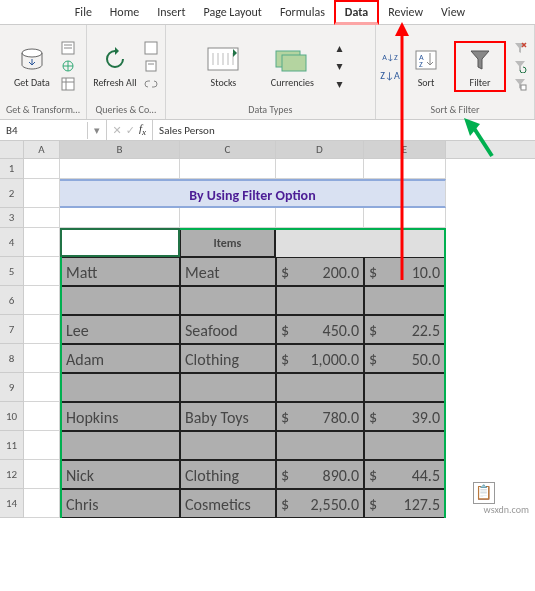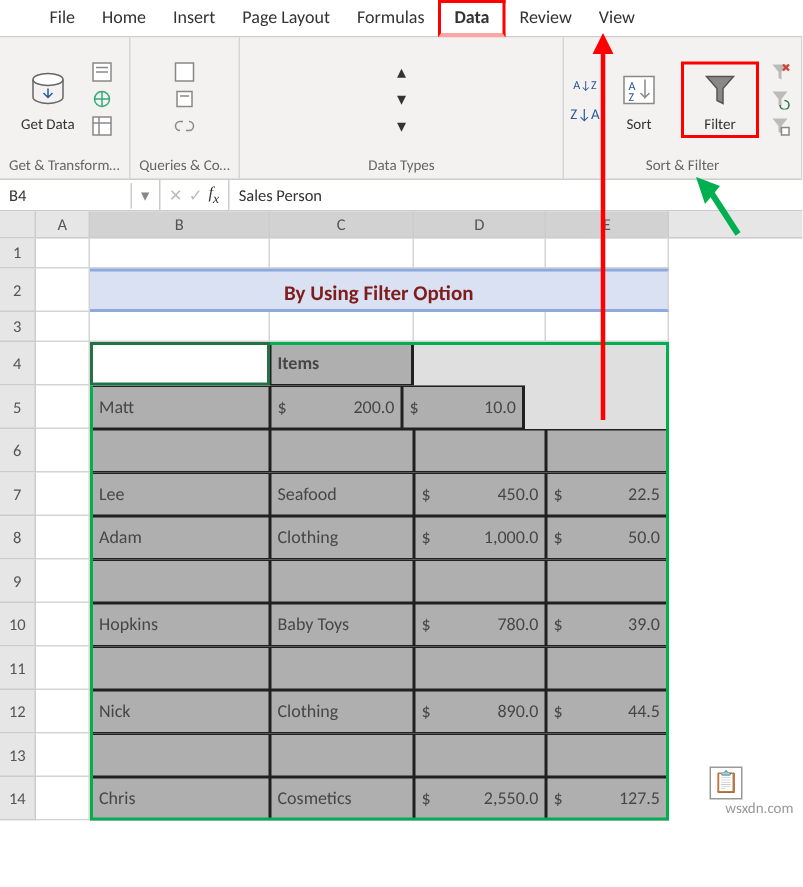--- a/index.html
+++ b/index.html
@@ -11,21 +11,22 @@
   color: #333;
   width: 535px;
   position: relative;
 }
 
 .menubar {
   display: flex;
   align-items: center;
   border-bottom: 1px solid #ccc;
   height: 25px;
-  padding-left: 24px;
+  padding-left: 5px;
+  justify-content: center;
 }
 .menu-item {
   padding: 3px 9px;
   cursor: pointer;
 }
 .menu-item.active {
   border-bottom: 3px solid #fca5a5;
   font-weight: 600;
 }
 .red-box-tab {
@@ -178,37 +179,37 @@
   position: absolute;
   border: 2px solid #217346;
   background: #fff;
   pointer-events: none;
 }
 
 .title-row {
   background: #d9e1f2;
   font-weight: 700;
   font-size: 14px;
-  color: #7f1d1d;
+  color: #4c1d95;
   text-align: center;
   border-top: 2px solid #8ea9db;
   border-bottom: 2px solid #8ea9db;
 }
 
 .thdr {
   background: #bfbfbf;
   font-weight: 700;
-  text-align: left;
+  text-align: center;
   border: 1px solid #000;
   border-right: 2px solid #000;
 }
 .tcell {
   background: #bfbfbf;
   border: 1px solid #000;
-  font-size: 12px;
+  font-size: 16px;
 }
 .tcell-first { border-left: 2px solid #000; }
 .tcell-last  { border-right: 2px solid #000; }
 .num { text-align: right; display: flex; justify-content: space-between; }
 
 .arrow-red {
   position: absolute;
   pointer-events: none;
 }
 .arrow-green {
@@ -283,20 +284,28 @@
               <line x1="5" y1="1" x2="5" y2="13" stroke="#888"></line>
             </svg>
           </div>
       </div>
     </div>
     <div class="rgroup-label">Get &amp; Transform…</div>
   </div>
 
   <div class="rgroup">
     <div class="rgroup-body">
+      <div class="bigbtn">
+        <svg width="26" height="30">
+            <path d="M13 6a8 8 0 1 0 8 8" fill="none" stroke="#217346" stroke-width="2"></path>
+            <path d="M13 2v8l4-4z" fill="#217346"></path>
+          </svg>
+        <div class="bigbtn-label">Refresh
+All</div>
+      </div>
       <div class="minibtn-col">
         <div class="minibtn">
             <svg width="14" height="14">
               <rect x="1" y="1" width="12" height="12" fill="#fff" stroke="#888"></rect>
             </svg>
           </div>
         <div class="minibtn">
             <svg width="14" height="14">
               <rect x="2" y="2" width="10" height="10" fill="#fff" stroke="#888"></rect>
               <line x1="4" y1="5" x2="10" y2="5" stroke="#888"></line>
@@ -307,20 +316,35 @@
               <path d="M4 10a3 3 0 0 1 0-6h2M10 4a3 3 0 0 1 0 6H8" fill="none" stroke="#888"></path>
             </svg>
           </div>
       </div>
     </div>
     <div class="rgroup-label">Queries &amp; Co…</div>
   </div>
 
   <div class="rgroup" style="flex:1">
     <div class="rgroup-body">
+      <div class="bigbtn" style="width:60px">
+        <svg width="40" height="30">
+            <rect x="5" y="3" width="30" height="22" fill="#fff" stroke="#888"></rect>
+            <path d="M10 8v12M15 8v12M20 8v12M25 8v12M30 8v12" stroke="#bbb"></path>
+            <path d="M30 4v8l4-4z" fill="#217346"></path>
+          </svg>
+        <div class="bigbtn-label">Stocks</div>
+      </div>
+      <div class="bigbtn" style="width:66px">
+        <svg width="40" height="30">
+            <rect x="4" y="6" width="24" height="16" fill="#b4d4a0" stroke="#5a8"></rect>
+            <rect x="10" y="10" width="24" height="16" fill="#b4d4a0" stroke="#5a8"></rect>
+          </svg>
+        <div class="bigbtn-label">Currencies</div>
+      </div>
       <div class="minibtn-col">
         <div class="minibtn">▴</div>
         <div class="minibtn">▾</div>
         <div class="minibtn">▾</div>
       </div>
     </div>
     <div class="rgroup-label">Data Types</div>
   </div>
 
   <div class="rgroup">
@@ -426,20 +450,21 @@
     <div class="cell wA"></div>
     <div class="cell wB thdr tcell-first">Sales Person</div>
     <div class="cell wC thdr">Items</div>
   </div>
 
   <div id="table-rows">
       <div class="row">
         <div class="rhdr">5</div>
         <div class="cell wA"></div>
         <div class="cell wB tcell tcell-first">Matt</div>
+        <div class="cell wC tcell">Meat</div>
         <div class="cell wD tcell num">
           <span>$</span>
           <span>200.0</span>
         </div>
         <div class="cell wE tcell tcell-last num">
           <span>$</span>
           <span>10.0</span>
         </div>
       </div>
       <div class="row">
@@ -514,28 +539,20 @@
         <div class="cell wB tcell tcell-first">Nick</div>
         <div class="cell wC tcell">Clothing</div>
         <div class="cell wD tcell num">
           <span>$</span>
           <span>890.0</span>
         </div>
         <div class="cell wE tcell tcell-last num">
           <span>$</span>
           <span>44.5</span>
         </div>
-      </div>
-      <div class="row">
-        <div class="rhdr">13</div>
-        <div class="cell wA"></div>
-        <div class="cell wB tcell tcell-first"></div>
-        <div class="cell wC tcell"></div>
-        <div class="cell wD tcell num"></div>
-        <div class="cell wE tcell tcell-last num"></div>
       </div>
       <div class="row">
         <div class="rhdr">14</div>
         <div class="cell wA"></div>
         <div class="cell wB tcell tcell-first">Chris</div>
         <div class="cell wC tcell">Cosmetics</div>
         <div class="cell wD tcell num">
           <span>$</span>
           <span>2,550.0</span>
         </div>

